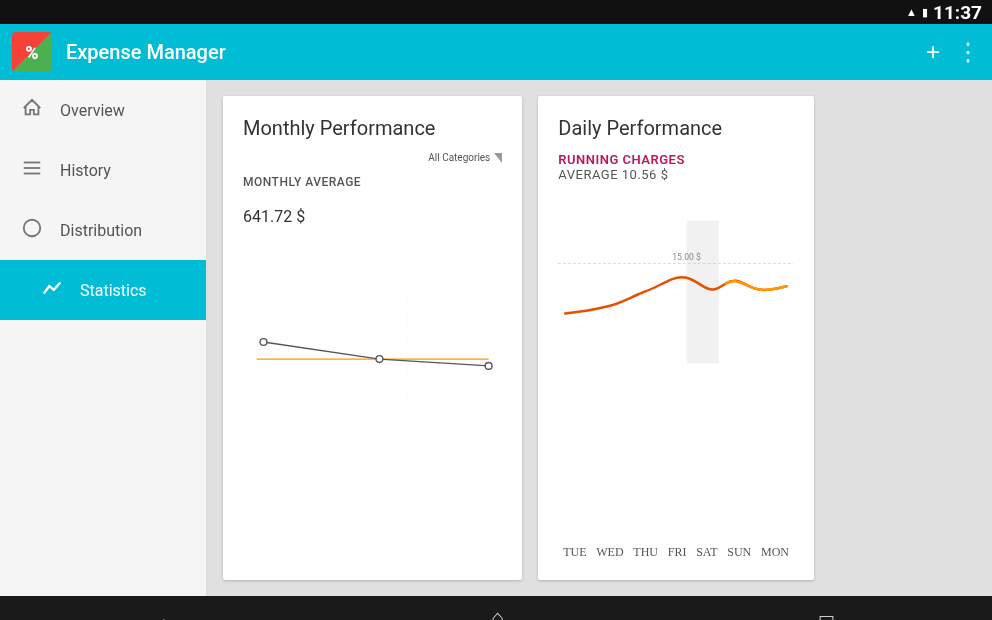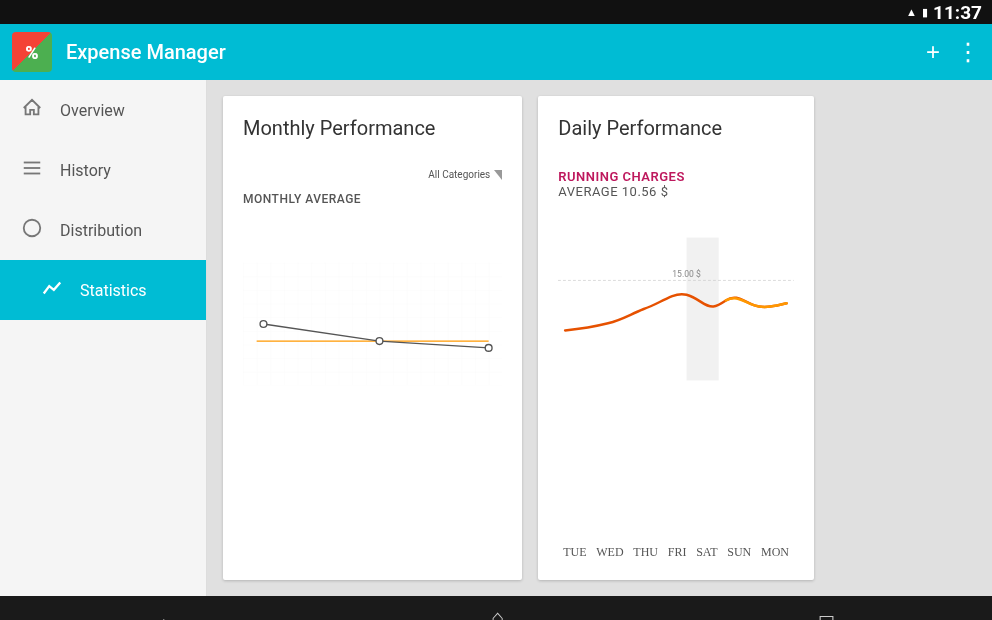--- a/index.html
+++ b/index.html
@@ -97,21 +97,21 @@
     }
     .card-daily {
       flex: 1;
       display: flex;
       flex-direction: column;
     }
 
     .card-title {
       font-size: 20px;
       color: #333;
-      margin-bottom: 29px;
+      margin-bottom: 12px;
     }
 
     
     .category-filter {
       display: flex;
       align-items: center;
       justify-content: flex-end;
       margin-bottom: 12px;
       gap: 4px;
     }
@@ -249,20 +249,21 @@
 
     <div class="card card-monthly">
       <div class="card-title">Monthly Performance</div>
 
       <div class="category-filter">
         <span class="category-label">All Categories</span>
         <div class="category-arrow"></div>
       </div>
 
       <div class="monthly-avg-label">MONTHLY AVERAGE</div>
+      <div class="monthly-avg-value">641.72 $</div>
 
       <div class="monthly-chart">
         <svg viewBox="0 0 380 180" xmlns="http://www.w3.org/2000/svg">
 
           <defs>
             <pattern id="grid" width="20" height="20" patternUnits="userSpaceOnUse">
               <path d="M 20 0 L 0 0 0 20" fill="none" stroke="#f0f0f0" stroke-width="1"></path>
             </pattern>
           </defs>
           <rect width="380" height="180" fill="url(#grid)" opacity="0.5"></rect>

